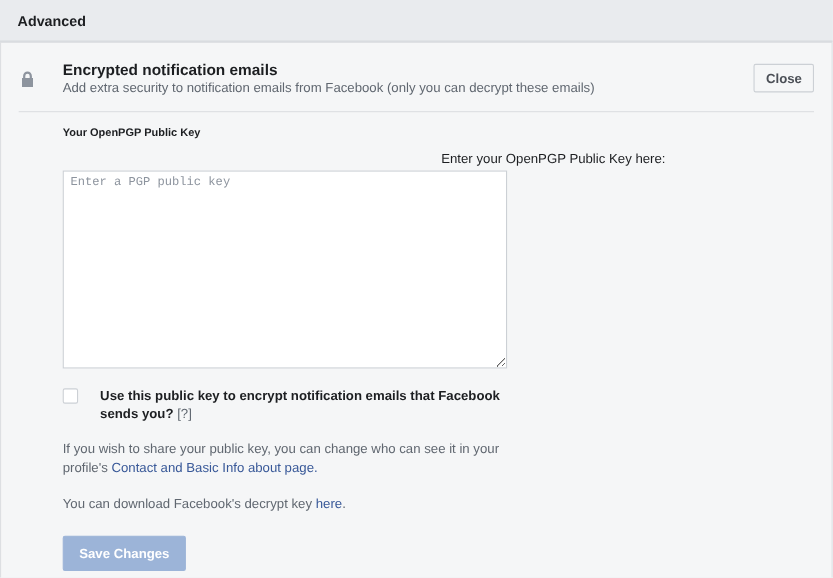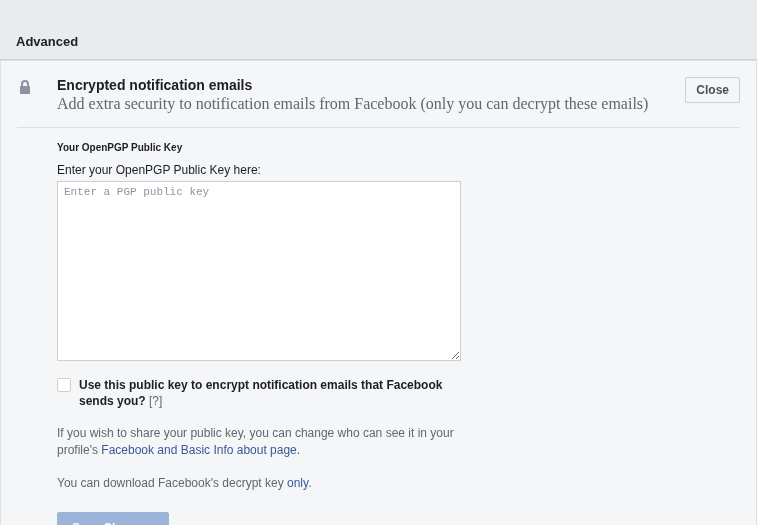--- a/index.html
+++ b/index.html
@@ -11,30 +11,29 @@
       overflow: hidden;
       color: #1c1e21;
     }
     .page-title {
       padding: 12px 16px 10px;
       font-size: 13px;
       font-weight: 600;
       color: #1c1e21;
       border-bottom: 1px solid #ccd0d5;
       background: #e9ebee;
-      margin-top: 22px;
     }
     .panel {
       background: #f5f6f7;
       border: 1px solid #dddfe2;
       margin: 0;
     }
     .panel-header {
       display: flex;
-      align-items: flex-start;
+      align-items: center;
       padding: 16px 16px 14px;
     }
     .lock-col {
       width: 40px;
       padding-top: 2px;
     }
     .lock-icon {
       width: 16px;
       height: 16px;
       display: block;
@@ -43,23 +42,22 @@
     .header-text {
       flex: 1;
     }
     .header-title {
       font-size: 14px;
       font-weight: 600;
       color: #1c1e21;
       margin-bottom: 2px;
     }
     .header-sub {
-      font-size: 16px;
+      font-size: 12px;
       color: #606770;
-      font-family: Liberation Serif, serif;
     }
     .close-wrap {
       padding-left: 10px;
     }
     .fb-btn {
       background: #f5f6f7;
       border: 1px solid #ccd0d5;
       border-radius: 2px;
       padding: 5px 10px;
       font-size: 12px;
@@ -79,38 +77,39 @@
     .section-heading {
       font-size: 10px;
       font-weight: 600;
       color: #1c1e21;
       margin-bottom: 10px;
     }
     .field-label {
       font-size: 12px;
       color: #1c1e21;
       margin-bottom: 4px;
+      text-align: right;
     }
     .pgp-textarea {
       width: 404px;
       height: 180px;
       border: 1px solid #ccd0d5;
       padding: 4px 6px;
       font-family: "Courier New", monospace;
       font-size: 11px;
       color: #1c1e21;
       resize: both;
       background: #fff;
     }
     .pgp-textarea::placeholder { color: #8d949e; }
     .checkbox-row {
       display: flex;
       align-items: flex-start;
       margin-top: 12px;
-      gap: 8px;
+      gap: 20px;
       width: 404px;
     }
     .checkbox {
       margin-top: 1px;
       width: 14px;
       height: 14px;
       border: 1px solid #ccd0d5;
       border-radius: 2px;
       background: #fff;
       flex-shrink: 0;
@@ -181,23 +180,23 @@
 
     <div class="checkbox-row">
       <div class="checkbox"></div>
       <div class="checkbox-label">
         <span>Use this public key to encrypt notification emails that Facebook sends you?</span>
         <span class="help-mark">[?]</span>
       </div>
     </div>
 
     <div class="para">
-      <span>If you wish to share your public key, you can change who can see it in your profile's </span><span class="link">Facebook and Basic Info about page.</span>
+      <span>If you wish to share your public key, you can change who can see it in your profile's </span><span class="link">Contact and Basic Info about page.</span>
     </div>
 
     <div class="para">
-      <span>You can download Facebook's decrypt key </span><span class="link">only</span><span>.</span>
+      <span>You can download Facebook's decrypt key </span><span class="link">here</span><span>.</span>
     </div>
 
     <button class="save-btn">Save Changes</button>
   </div>
 
 </div>
 
 </body></html>

